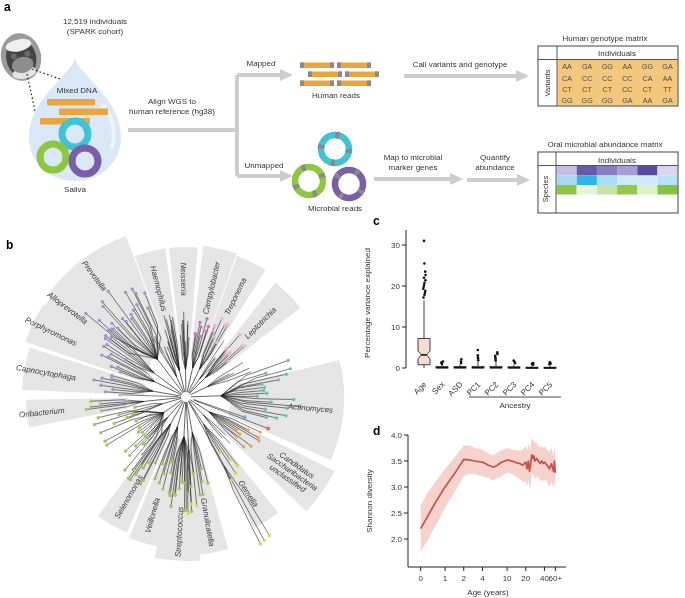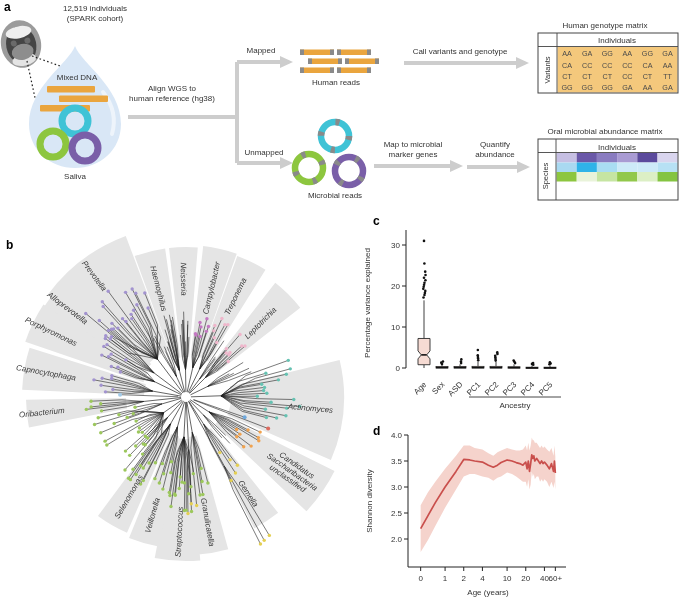--- a/index.html
+++ b/index.html
@@ -1,19 +1,19 @@
 <!DOCTYPE html>
 <html><head>
 <meta charset="utf-8">
 <style>
   html,body{margin:0;padding:0;background:#fff;}
   .figure{position:relative;width:685px;height:598px;background:#fff;overflow:hidden;
           font-family:"Liberation Sans","DejaVu Sans",sans-serif;}
   .panel-letter{position:absolute;font-weight:bold;font-size:12px;color:#000;}
-  .layer{position:absolute;left:0;top:0;}
+  .layer{position:absolute;left:0;top:13px;}
   svg text{font-family:"Liberation Sans","DejaVu Sans",sans-serif;}
 </style>
 </head>
 <body>
 
 <div class="figure">
   <span class="panel-letter" style="left:4px;top:0px">a</span>
   <span class="panel-letter" style="left:6px;top:238px">b</span>
   <span class="panel-letter" style="left:373px;top:214px">c</span>
   <span class="panel-letter" style="left:373px;top:424px">d</span>

